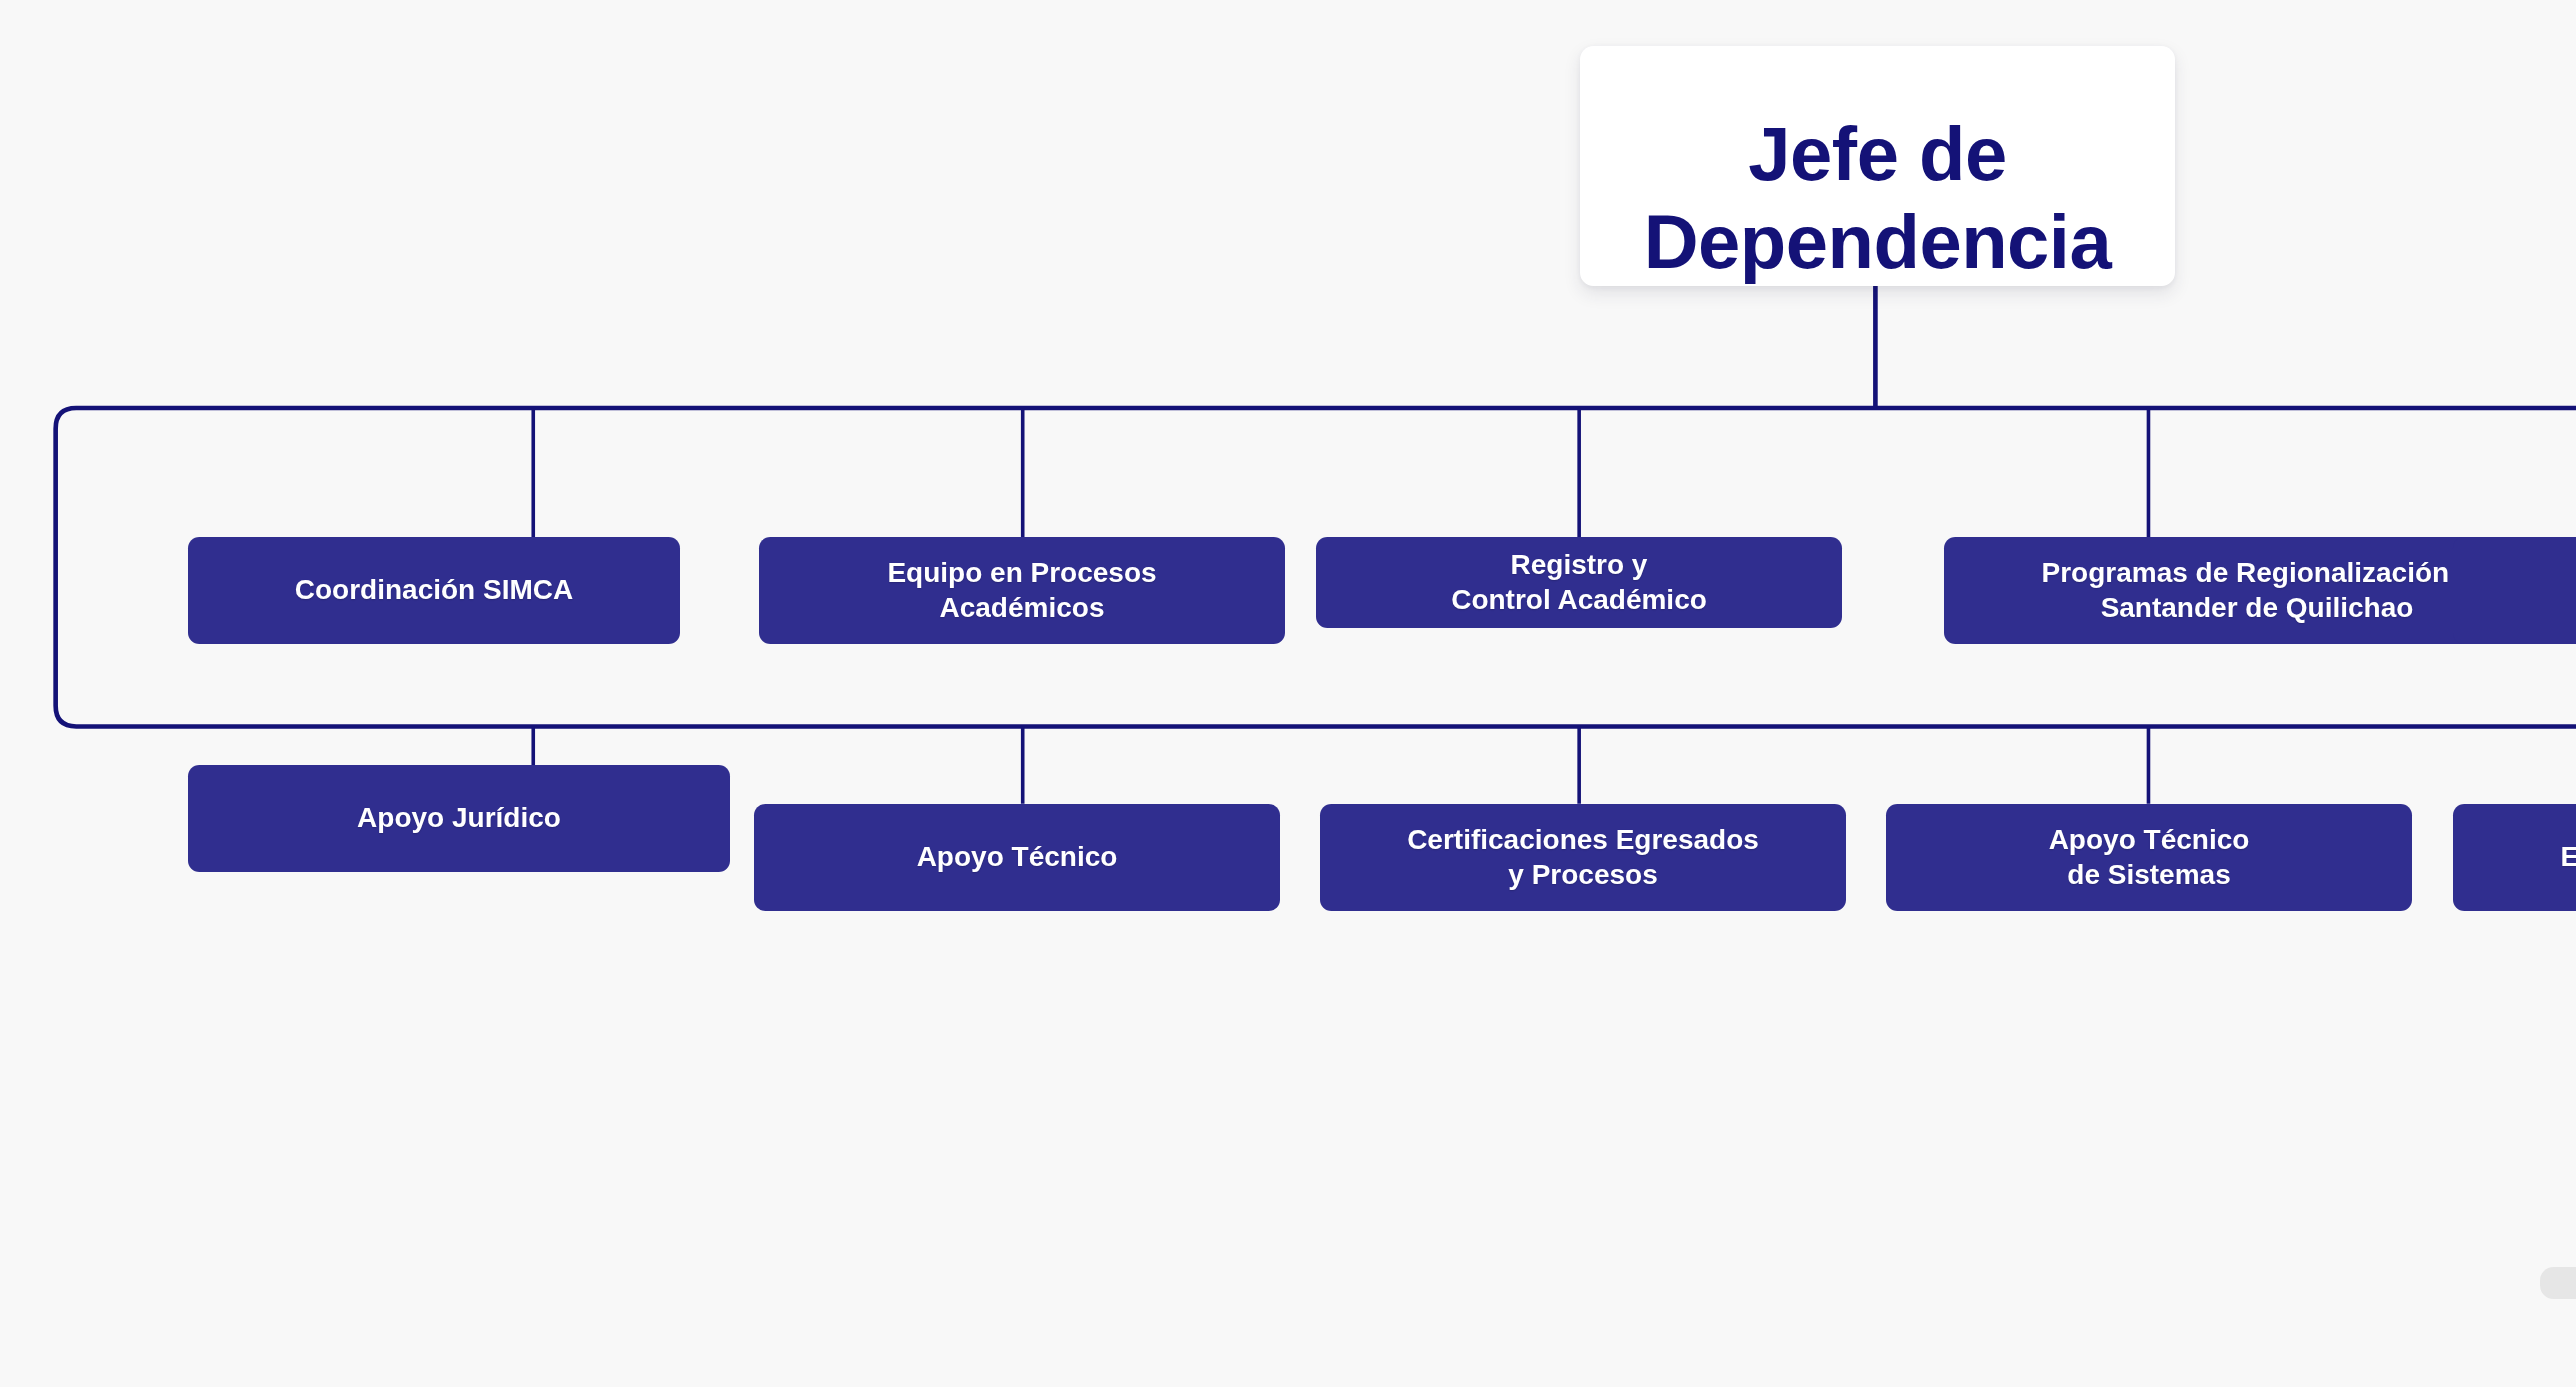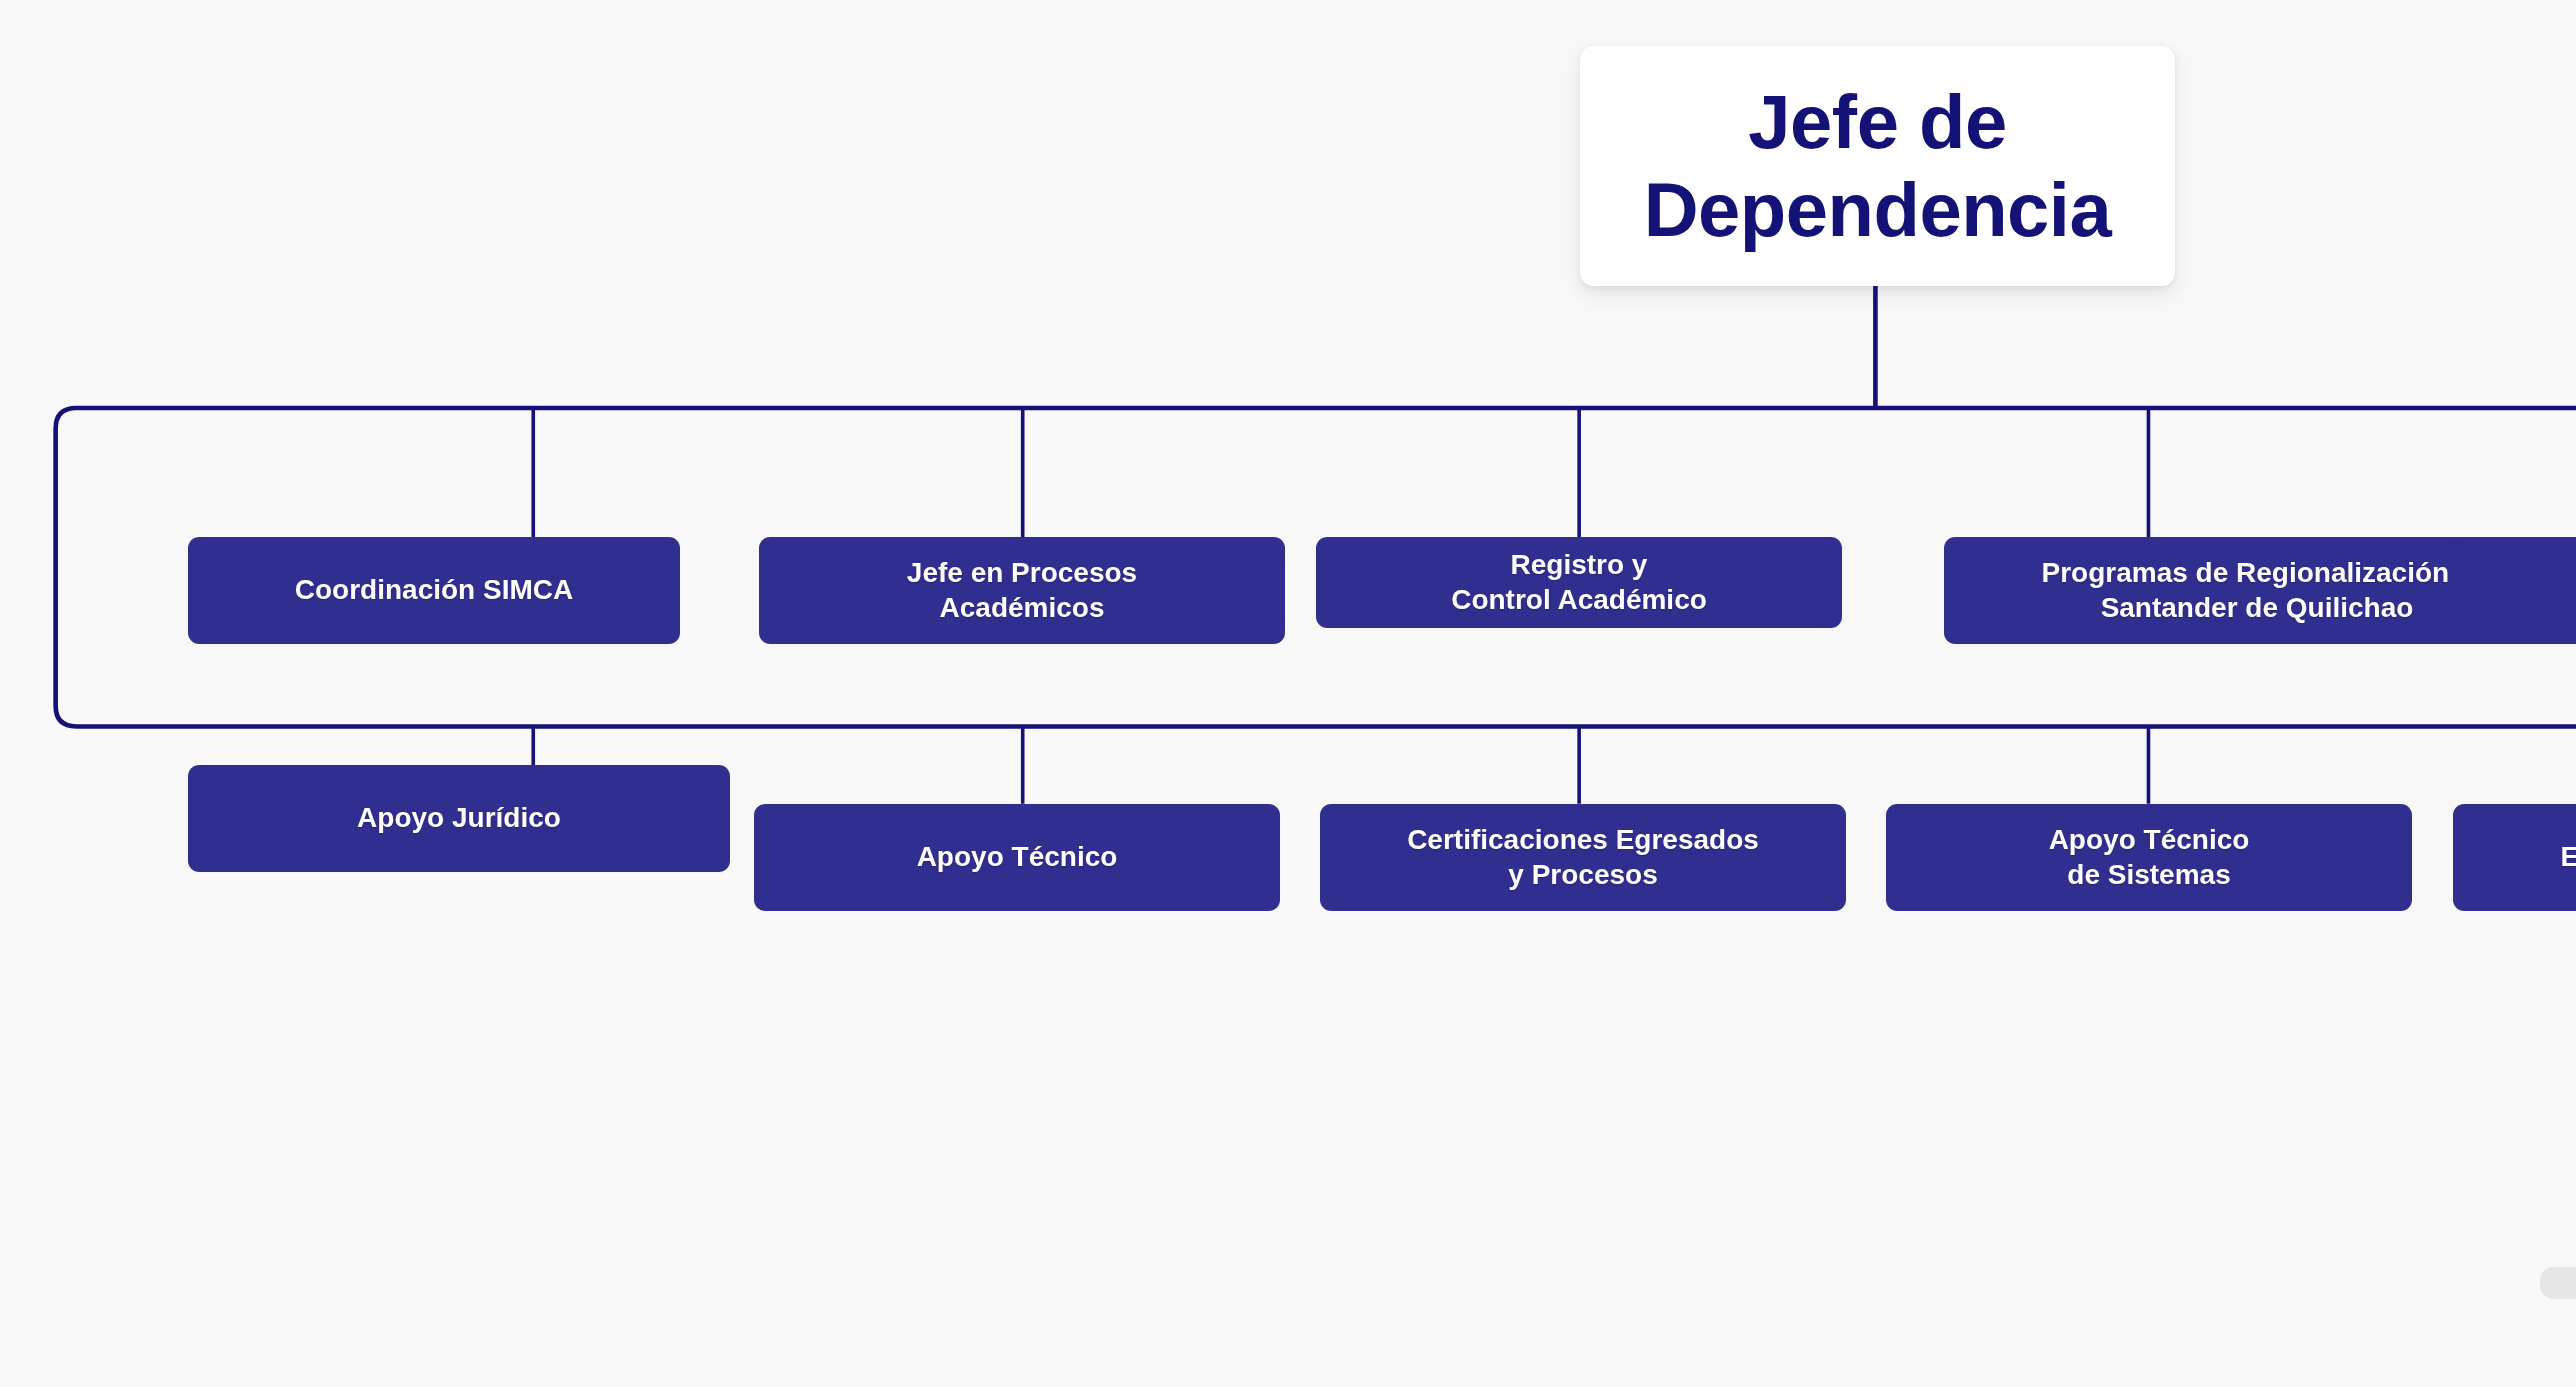--- a/index.html
+++ b/index.html
@@ -26,21 +26,21 @@
   .root-card {
     position: absolute;
     left: 1580px;
     top: 46px;
     width: 595px;
     height: 240px;
     background: #ffffff;
     border-radius: 13.4px;
     box-shadow: 0 7.2px 17.5px rgba(40,40,70,0.10), 0 1.5px 5.2px rgba(40,40,70,0.05);
     display: flex;
-    align-items: center;
+    align-items: flex-end;
     justify-content: center;
     box-sizing: border-box;
     padding: 0 20.6px;
   }
   .root-title {
     color: #141277;
     font-size: 76px;
     font-weight: bold;
     line-height: 1.16;
     text-align: center;
@@ -128,21 +128,21 @@
 
   <div class="root-card">
     <div class="root-title">Jefe de
 Dependencia</div>
   </div>
 
   <div class="unit-box" style="left:188px; top:537px; width:492px; height:107px;">
     <div class="unit-label">Coordinación SIMCA</div>
   </div>
   <div class="unit-box" style="left:759px; top:537px; width:526px; height:107px;">
-    <div class="unit-label">Jefe en  Procesos
+    <div class="unit-label">Equipo en  Procesos
 Académicos</div>
   </div>
   <div class="unit-box" style="left:1316px; top:537px; width:526px; height:91px;">
     <div class="unit-label">Registro y
 Control Académico</div>
   </div>
   <div class="unit-box" style="left:1944px; top:537px; width:626px; height:107px;">
     <div class="unit-label">Programas de Regionalización –
 Santander de Quilichao</div>
   </div>

